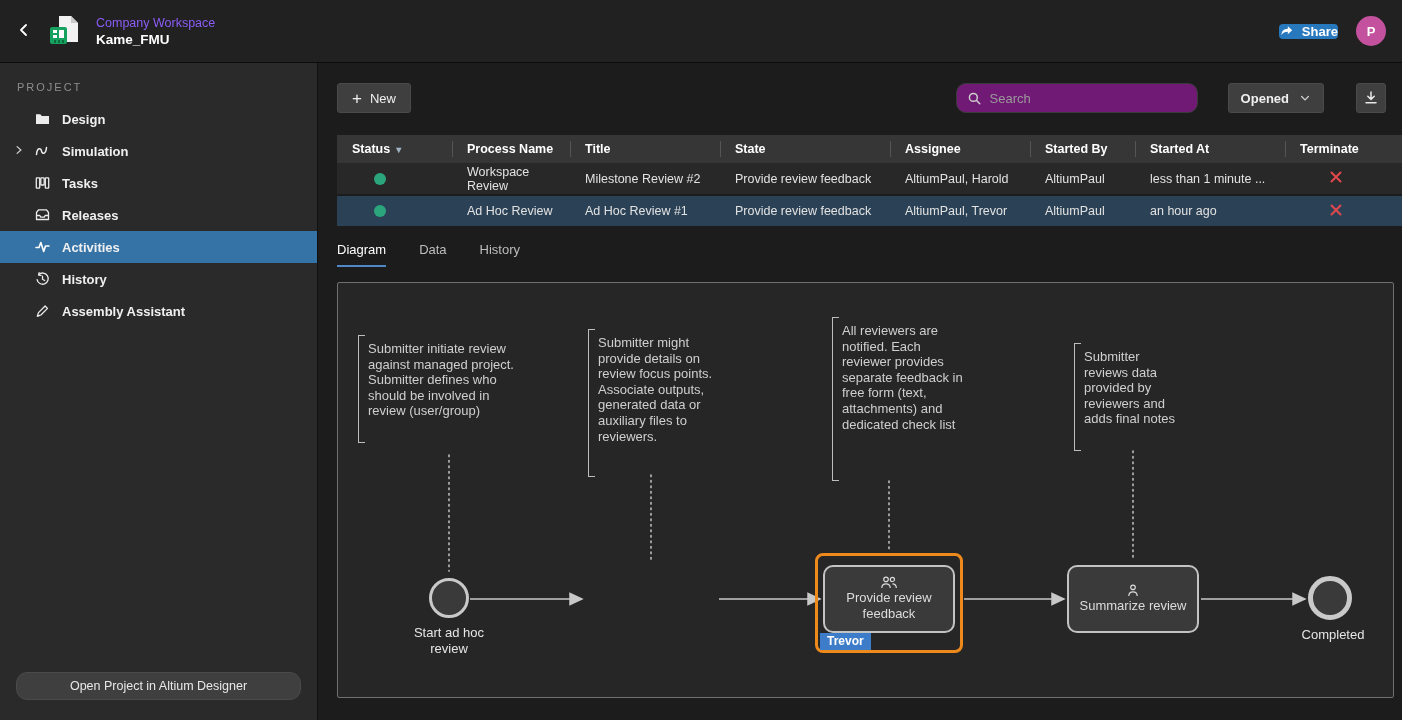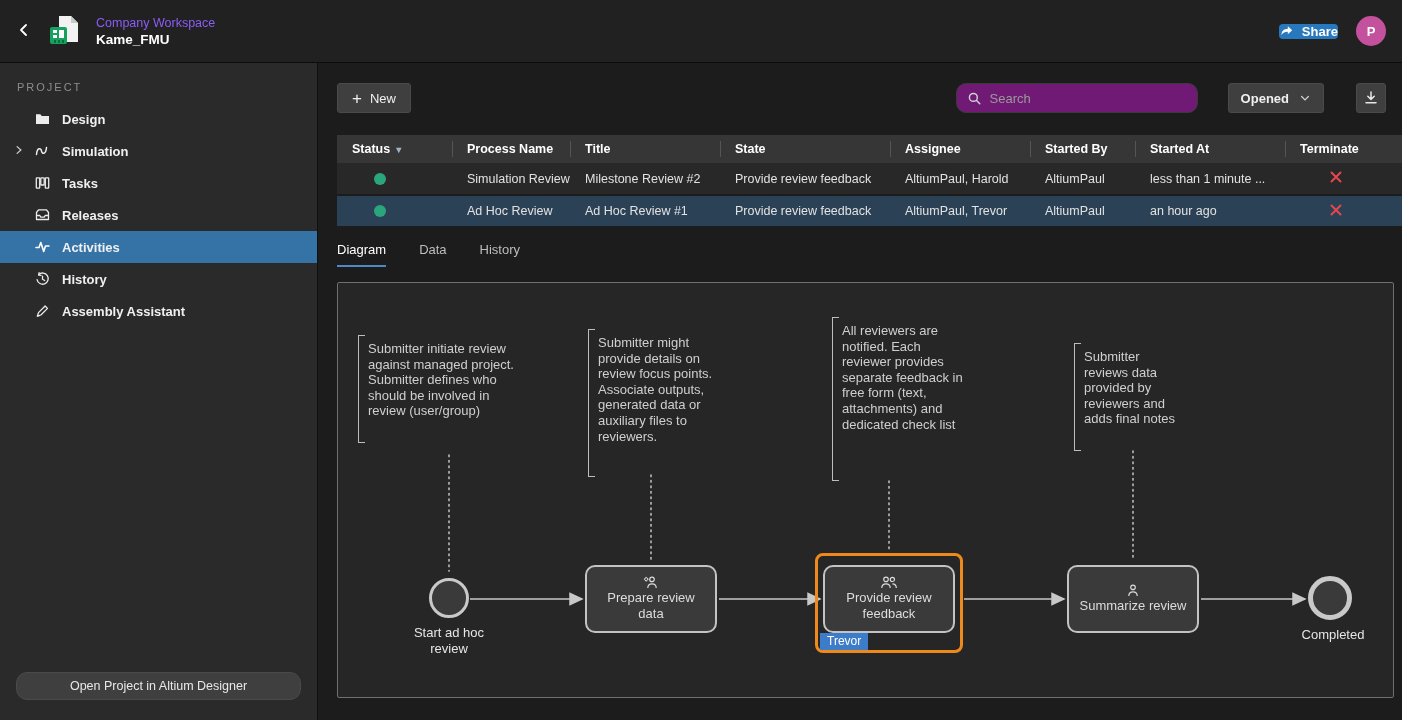--- a/index.html
+++ b/index.html
@@ -95,21 +95,21 @@
                border:2px solid #c3c3c3; border-radius:10px; display:flex; flex-direction:column;
                align-items:center; justify-content:center; gap:1px; color:#dcdcdc; font-size:13px;
                text-align:center; line-height:1.25; cursor:pointer; }
   .task1 { left:247px; top:282px; }
   .task2 { left:485px; top:282px; }
   .task3 { left:729px; top:282px; }
   .task-node .node-label { padding:0 6px; }
   .highlight-box { position:absolute; left:477px; top:270px; width:148px; height:100px;
                    border:3px solid #ee8a1c; border-radius:8px; }
   .assignee-badge { position:absolute; left:482px; top:350px; background:#3d7cc9; color:#fff;
-                    font-size:12px; font-weight:normal; padding:1px 7px 2px 7px; }
+                    font-size:12px; font-weight:bold; padding:1px 7px 2px 7px; }
   .event-circle { position:absolute; border-radius:50%; background:#3a3a3a; cursor:pointer; }
   .start-circle { left:91px; top:295px; width:40px; height:40px; border:3px solid #c9c9c9; }
   .end-circle { left:970px; top:293px; width:44px; height:44px; border:5px solid #c9c9c9; }
   .event-label { position:absolute; color:#e6e6e6; font-size:13px; text-align:center; line-height:1.25; }
   .start-label { left:56px; top:342px; width:110px; }
   .end-label { left:950px; top:344px; width:90px; }
 </style>
 </head>
 <body>
 
@@ -263,21 +263,21 @@
             <th><span>Started By</span></th>
             <th><span>Started At</span></th>
             <th><span>Terminate</span></th>
           </tr>
         </thead>
         <tbody>
           <tr class="row-plain">
             <td>
                 <div class="status-dot"></div>
               </td>
-            <td>Simulation Review</td>
+            <td>Workspace Review</td>
             <td>Milestone Review #2</td>
             <td>Provide review feedback</td>
             <td>AltiumPaul, Harold</td>
             <td>AltiumPaul</td>
             <td>less than 1 minute ...</td>
             <td class="terminate-cell">
               <button class="x-btn">
                 <svg width="14" height="14" viewBox="0 0 14 14">
                   <path d="M2.5 2.5 L11.5 11.5 M11.5 2.5 L2.5 11.5" stroke="#e2484d" stroke-width="2" stroke-linecap="round"></path>
                 </svg>
@@ -343,29 +343,20 @@
           <span>Submitter might provide details on review focus points. Associate outputs, generated data or auxiliary files to reviewers.</span>
         </div>
         <div class="ann ann4">
           <span class="bracket"></span>
           <span>Submitter reviews data provided by reviewers and adds final notes</span>
         </div>
 
         <div class="event-circle start-circle"></div>
         <div class="event-label start-label">Start ad hoc review</div>
 
-        <div class="task-node task1">
-          <svg width="16" height="13" viewBox="0 0 16 13">
-            <circle cx="9" cy="3.4" r="2.3" fill="none" stroke="#dcdcdc" stroke-width="1.2"></circle>
-            <path d="M4.8 12 c0-2.8 1.9-4.1 4.2-4.1 s4.2 1.3 4.2 4.1" fill="none" stroke="#dcdcdc" stroke-width="1.2"></path>
-            <circle cx="3.2" cy="3.2" r="1.5" fill="none" stroke="#dcdcdc" stroke-width="1"></circle>
-            <path d="M3.2 0.9 v0.8 M3.2 4.7 v0.8 M0.9 3.2 h0.8 M4.7 3.2 h0.8" stroke="#dcdcdc" stroke-width="1"></path>
-          </svg>
-          <span class="node-label">Prepare review data</span>
-        </div>
 
         <div class="highlight-box"></div>
         <div class="task-node task2">
           <svg width="18" height="13" viewBox="0 0 18 13">
             <circle cx="6" cy="3.4" r="2.3" fill="none" stroke="#dcdcdc" stroke-width="1.2"></circle>
             <path d="M1.8 12 c0-2.8 1.9-4.1 4.2-4.1 s4.2 1.3 4.2 4.1" fill="none" stroke="#dcdcdc" stroke-width="1.2"></path>
             <circle cx="12.4" cy="3.4" r="2.1" fill="none" stroke="#dcdcdc" stroke-width="1.2"></circle>
             <path d="M12.4 7.9 c2.2 0 3.9 1.3 3.9 4.1" fill="none" stroke="#dcdcdc" stroke-width="1.2"></path>
           </svg>
           <span class="node-label">Provide review feedback</span>

